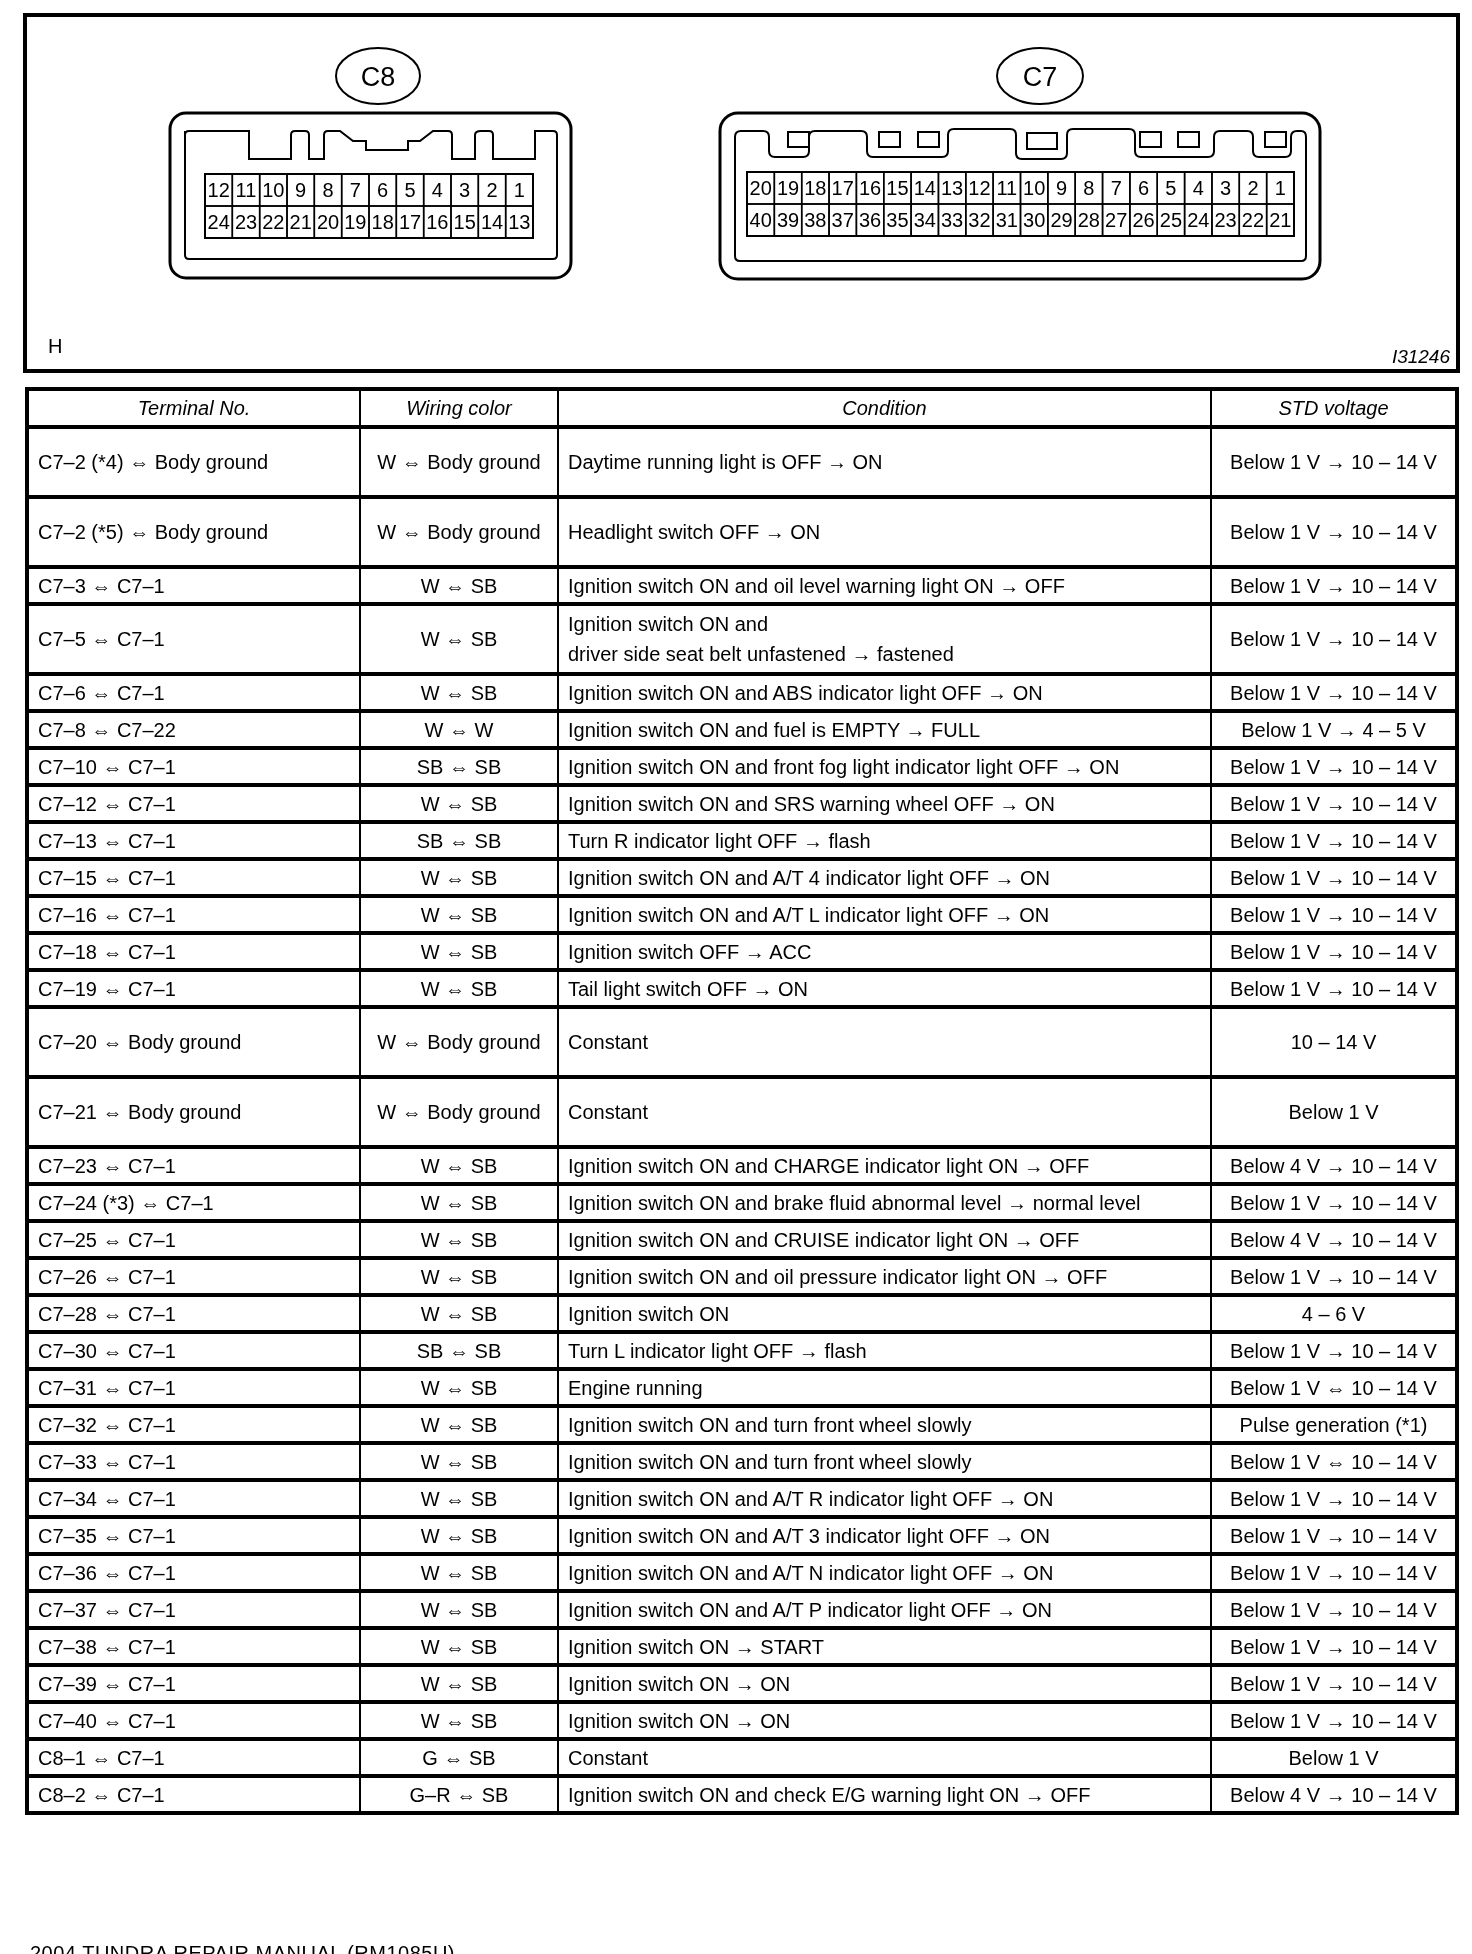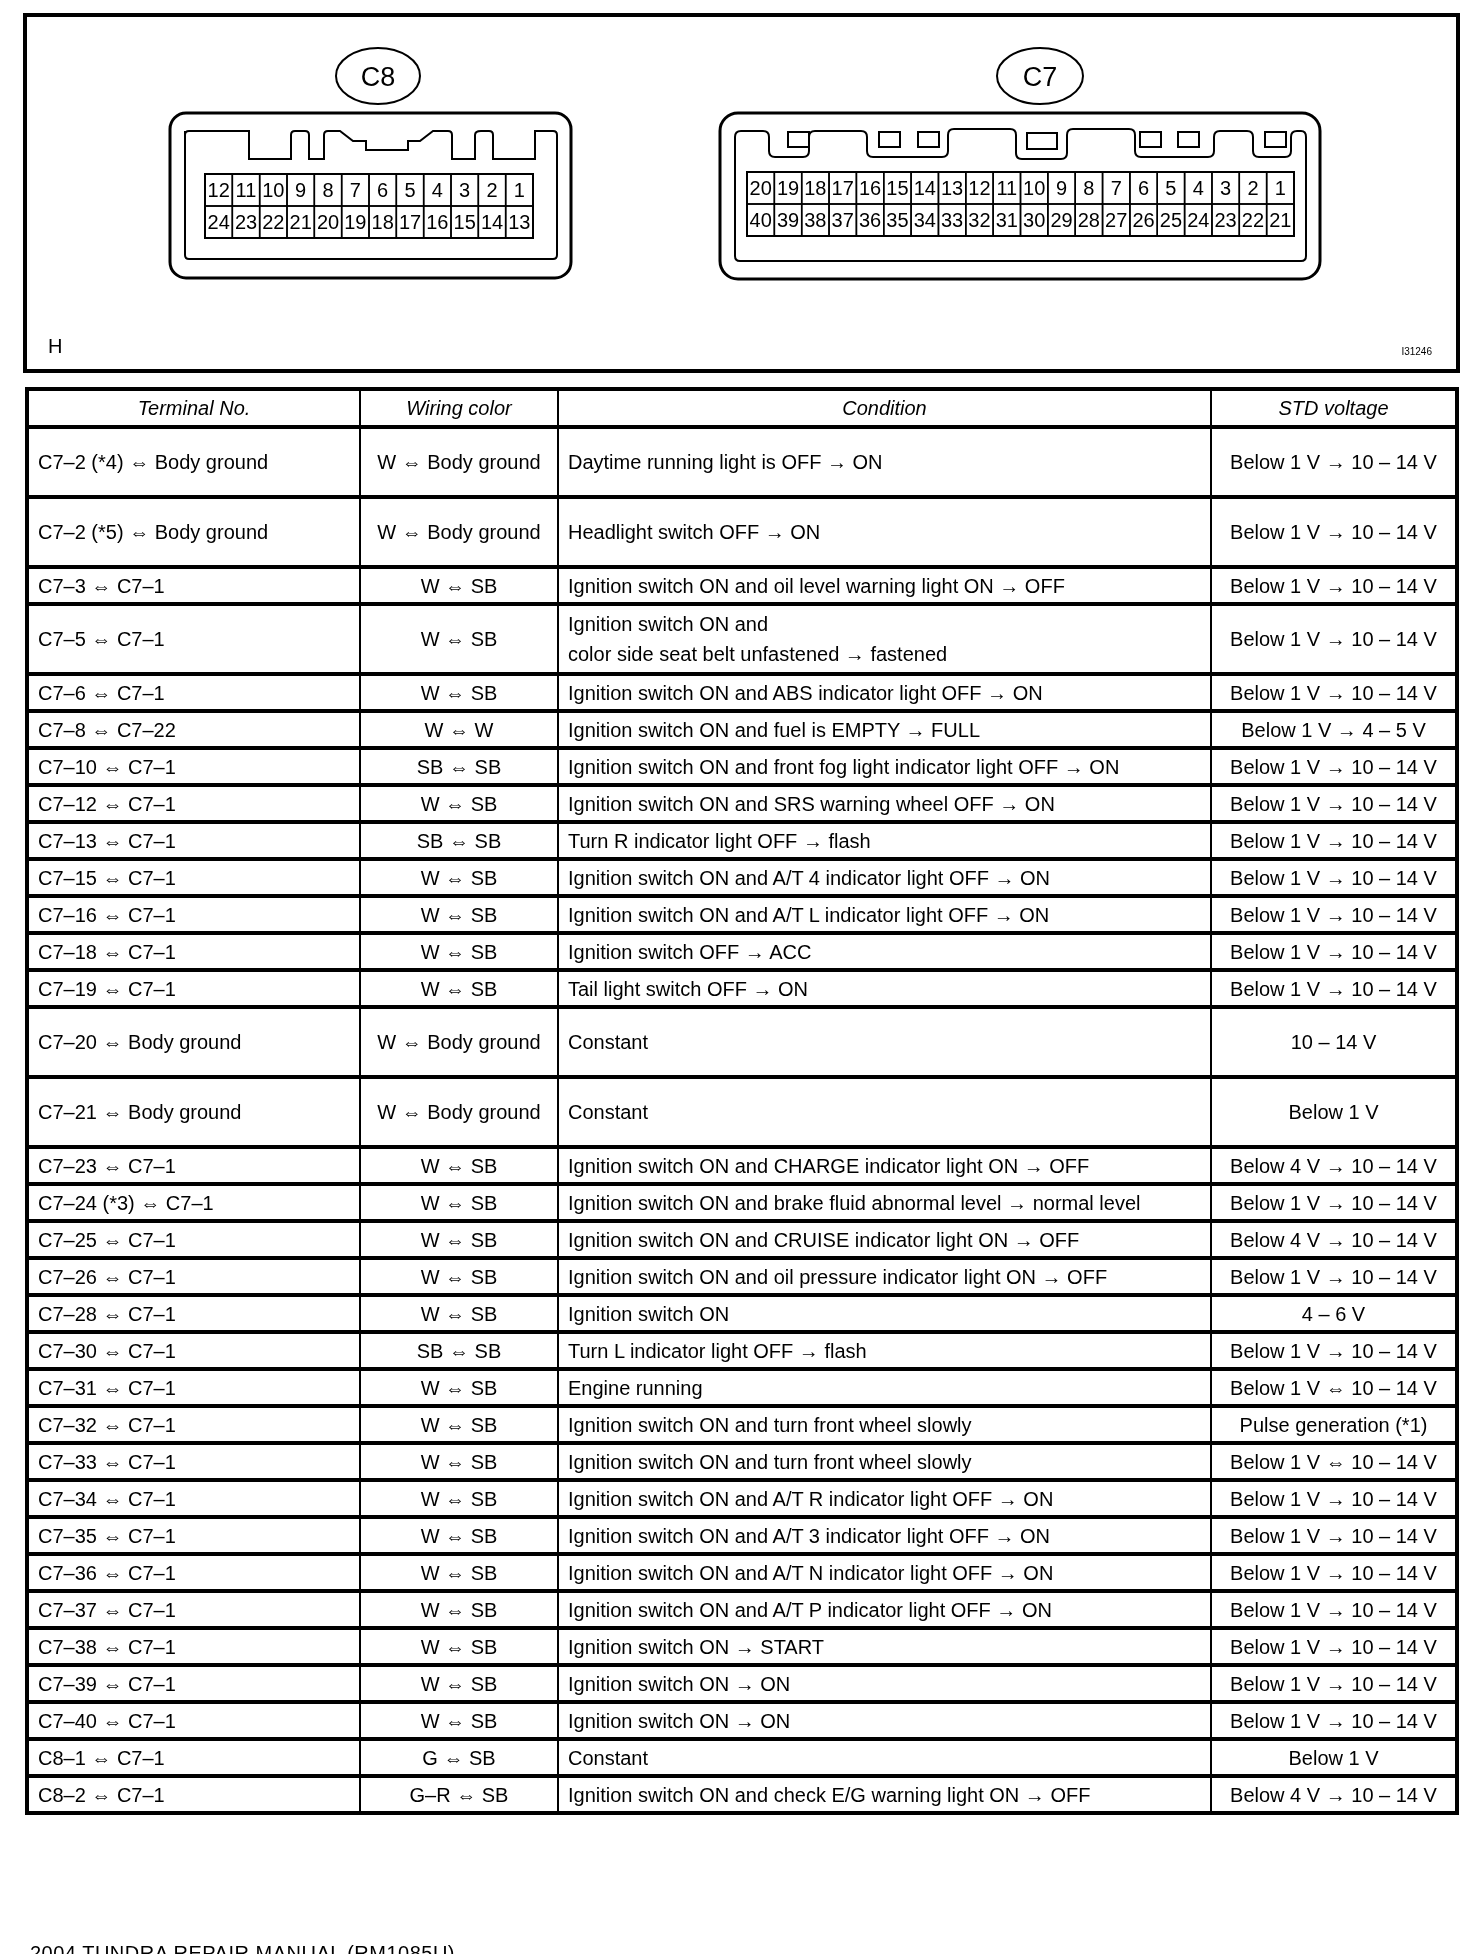--- a/index.html
+++ b/index.html
@@ -4,21 +4,21 @@
 <style>
   html, body { margin: 0; padding: 0; background: #ffffff; }
   body { width: 1472px; height: 1954px; position: relative; overflow: hidden;
          font-family: "Liberation Sans", sans-serif; color: #000; }
 
   #figure { position: absolute; left: 23px; top: 13px; width: 1429px; height: 352px;
             border: 4px solid #000; box-sizing: content-box; }
   #figure svg { position: absolute; left: -4px; top: -4px; }
   .fig-label { position: absolute; font-size: 17px; }
   #fig-h { left: 21px; top: 318px; font-size: 20px; }
-  #fig-id { right: 24px; top: 329px; font-size: 10px; }
+  #fig-id { right: 6px; top: 329px; font-size: 19px; font-style: italic; }
 
   .pin { font-family: "Liberation Sans", sans-serif; font-size: 20px; text-anchor: middle; }
   .conn-label { font-family: "Liberation Sans", sans-serif; font-size: 27px; text-anchor: middle; }
 
   #spec-table { position: absolute; left: 25px; top: 387px; width: 1430px;
                 border-collapse: collapse; table-layout: fixed;
                 border: 4px solid #000; }
   #spec-table th, #spec-table td { border-left: 2px solid #000; border-right: 2px solid #000;
                 border-top: 4px solid #000; padding: 0 9px; font-size: 20px; font-weight: normal;
                 line-height: 30px; vertical-align: middle; overflow: hidden; white-space: nowrap; }
@@ -231,21 +231,21 @@
       <tr class="normal">
         <td class="c-term">C7–3 ⇔ C7–1</td>
         <td class="c-wire">W ⇔ SB</td>
         <td class="c-cond">Ignition switch ON and oil level warning light ON → OFF</td>
         <td class="c-volt">Below 1 V → 10 – 14 V</td>
       </tr>
       <tr class="tall">
         <td class="c-term">C7–5 ⇔ C7–1</td>
         <td class="c-wire">W ⇔ SB</td>
         <td class="c-cond">Ignition switch ON and
-color side seat belt unfastened → fastened</td>
+driver side seat belt unfastened → fastened</td>
         <td class="c-volt">Below 1 V → 10 – 14 V</td>
       </tr>
       <tr class="normal">
         <td class="c-term">C7–6 ⇔ C7–1</td>
         <td class="c-wire">W ⇔ SB</td>
         <td class="c-cond">Ignition switch ON and ABS indicator light OFF → ON</td>
         <td class="c-volt">Below 1 V → 10 – 14 V</td>
       </tr>
       <tr class="normal">
         <td class="c-term">C7–8 ⇔ C7–22</td>

